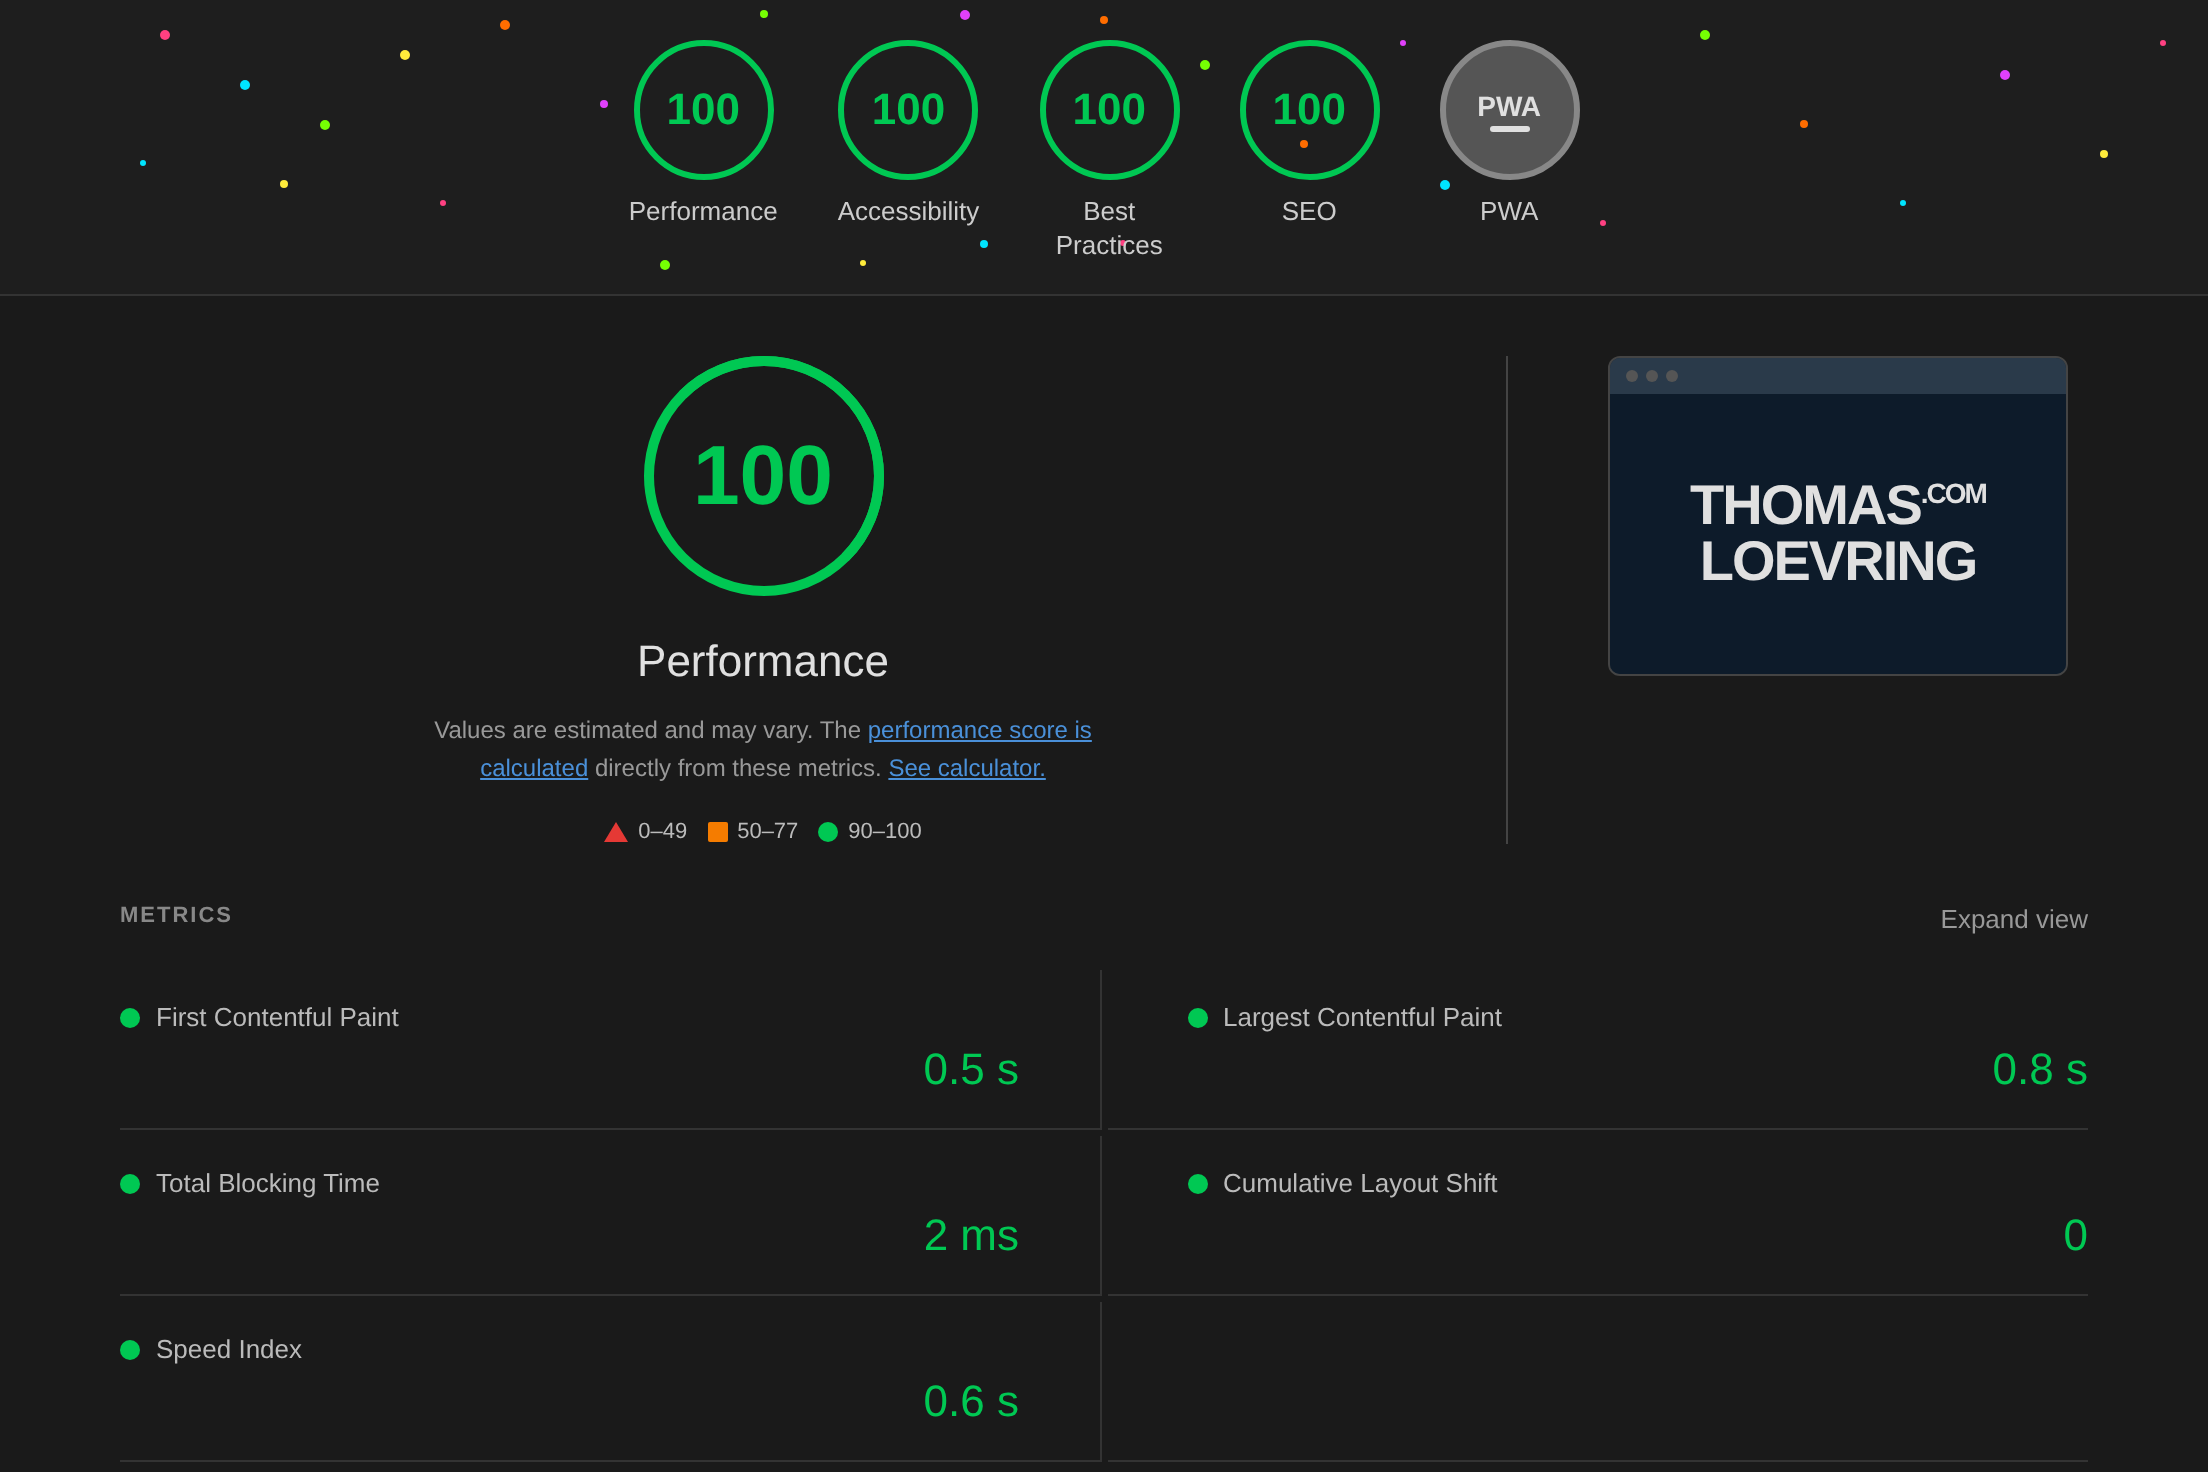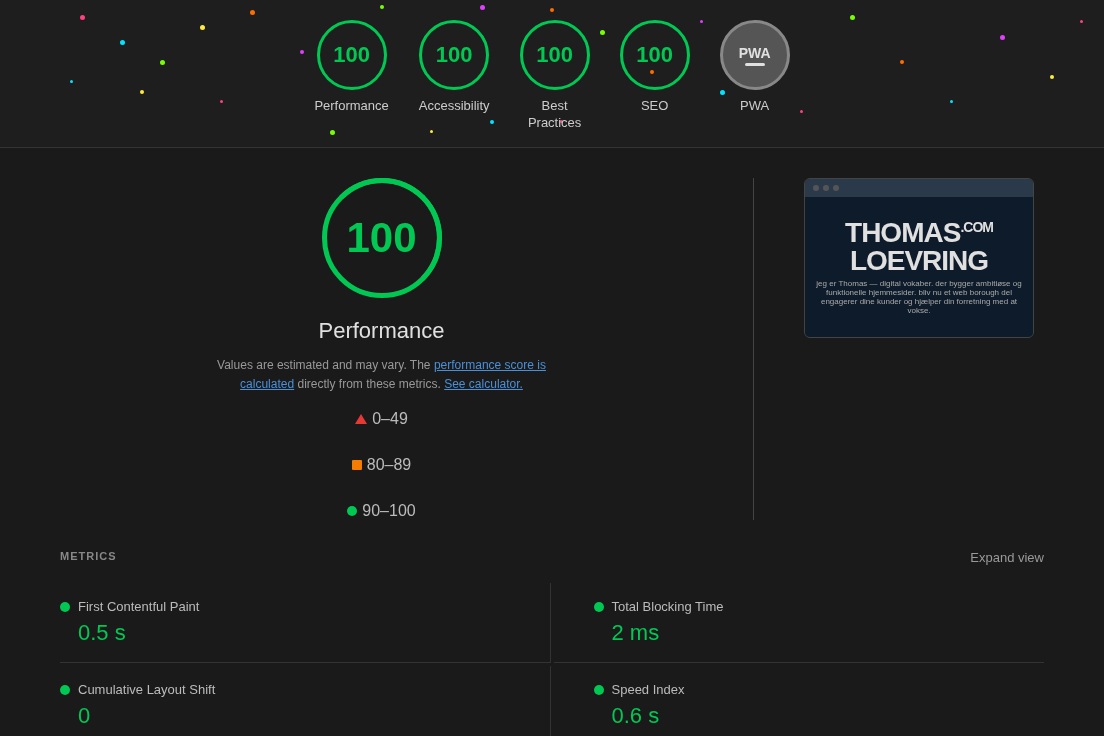--- a/index.html
+++ b/index.html
@@ -149,25 +149,24 @@
       margin-bottom: 16px;
     }
 
     .perf-description a {
       color: #4a90d9;
       text-decoration: underline;
     }
 
     .legend {
       display: flex;
-      gap: 28px;
-      align-items: center;
-      font-size: 16px;
+      gap: 10px;
+      align-items: center;
+      font-size: 11px;
       color: #bbb;
-      flex-direction: column;
     }
 
     .legend-item {
       display: flex;
       align-items: center;
       gap: 5px;
     }
 
     .legend-red {
       width: 0; height: 0;
@@ -313,20 +312,21 @@
     .metric-label {
       font-size: 13px;
       color: #bbb;
     }
 
     .metric-value {
       font-size: 22px;
       font-weight: 400;
       color: #00c853;
       padding-left: 18px;
+      text-align: right;
     }
 
     
     .top-divider {
       width: 1px;
       background: #444;
       align-self: stretch;
       margin: 0 10px;
     }
   </style>
@@ -417,21 +417,21 @@
         <span>directly from these metrics.</span>
         <a href="#">See calculator.</a>
       </p>
       <div class="legend">
         <div class="legend-item">
           <div class="legend-red"></div>
           <span>0–49</span>
         </div>
         <div class="legend-item">
           <div class="legend-orange"></div>
-          <span>80–89</span>
+          <span>50–77</span>
         </div>
         <div class="legend-item">
           <div class="legend-green"></div>
           <span>90–100</span>
         </div>
       </div>
     </div>
 
     <div class="top-divider"></div>
 
@@ -441,21 +441,20 @@
           <div class="screenshot-dot"></div>
           <div class="screenshot-dot"></div>
           <div class="screenshot-dot"></div>
         </div>
         <div class="screenshot-content">
           <div>
             <div class="thomas-text">
               <span>THOMAS</span><span style="font-size:14px;vertical-align:super;">.COM</span>
             </div>
             <div class="thomas-text">LOEVRING</div>
-            <div class="thomas-small">jeg er Thomas — digital vokaber. der bygger ambitiøse og funktionelle hjemmesider. bliv nu et web borough del engagerer dine kunder og hjælper din forretning med at vokse.</div>
           </div>
         </div>
       </div>
     </div>
   </div>
 
   <div class="metrics-section">
     <div class="metrics-header">
       <span class="metrics-title">METRICS</span>
       <span class="expand-view">Expand view</span>
@@ -464,20 +463,27 @@
     <div class="metrics-grid">
 
       <div class="metric-cell">
         <div class="metric-label-row">
           <div class="metric-dot"></div>
           <span class="metric-label">First Contentful Paint</span>
         </div>
         <div class="metric-value">0.5 s</div>
       </div>
 
+      <div class="metric-cell">
+        <div class="metric-label-row">
+          <div class="metric-dot"></div>
+          <span class="metric-label">Largest Contentful Paint</span>
+        </div>
+        <div class="metric-value">0.8 s</div>
+      </div>
 
       <div class="metric-cell">
         <div class="metric-label-row">
           <div class="metric-dot"></div>
           <span class="metric-label">Total Blocking Time</span>
         </div>
         <div class="metric-value">2 ms</div>
       </div>
 
       <div class="metric-cell">

